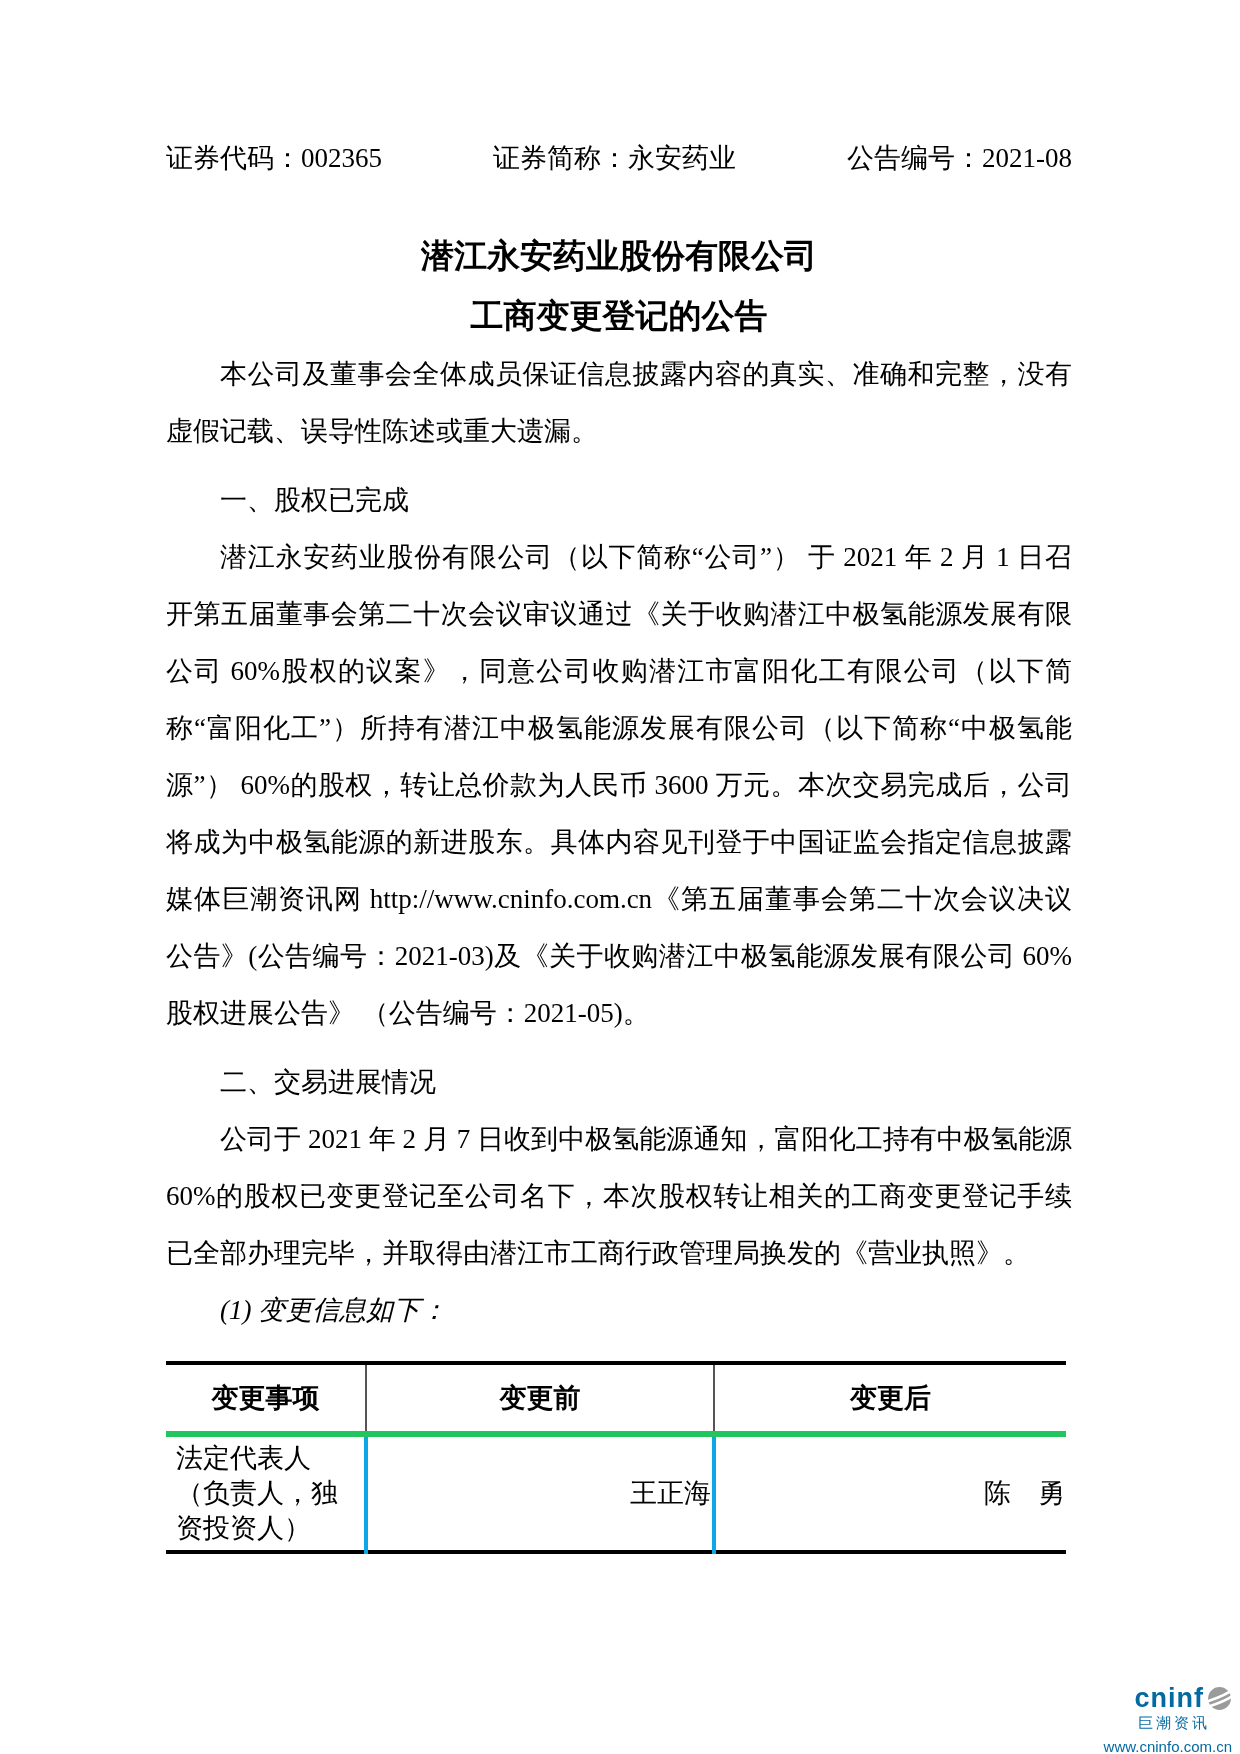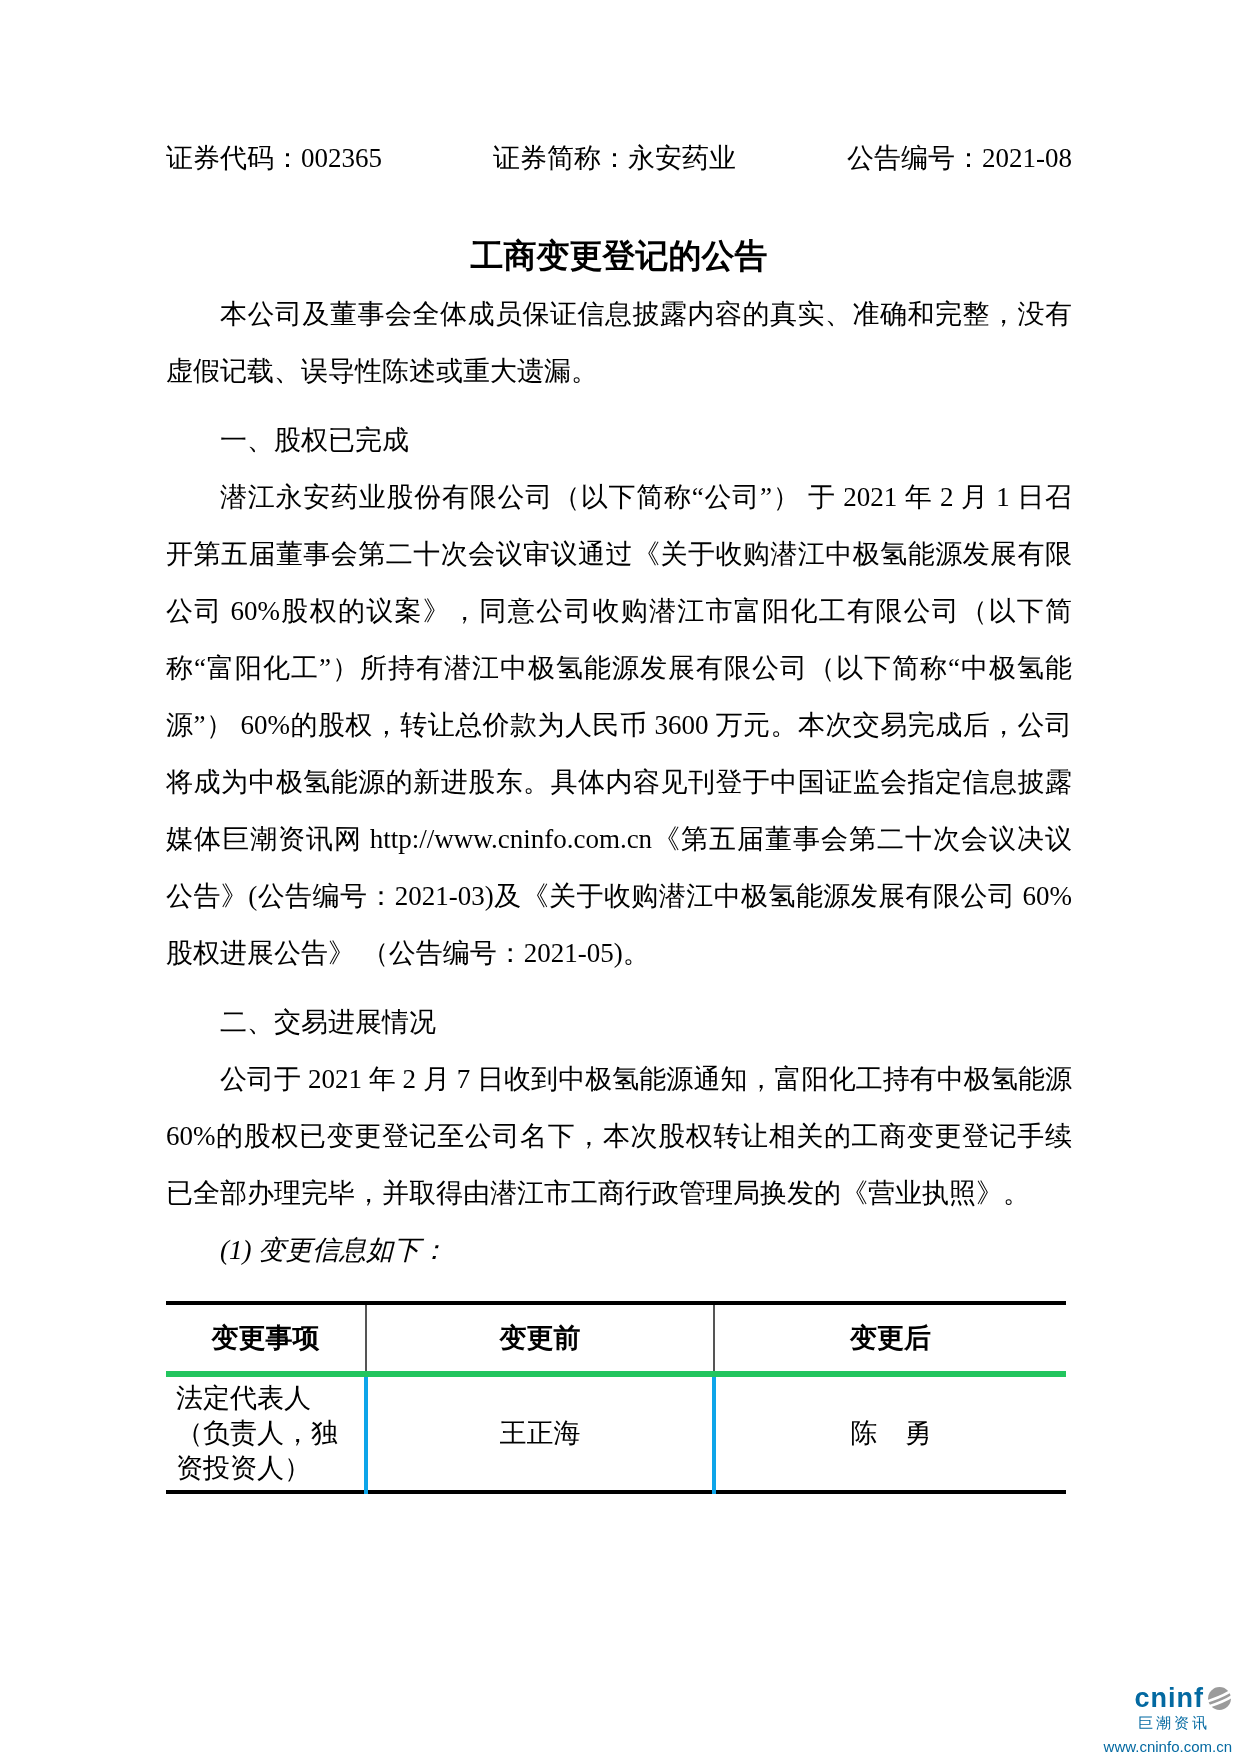--- a/index.html
+++ b/index.html
@@ -34,21 +34,21 @@
     border-left:2px solid #555;border-right:2px solid #555;
     border-bottom:6px solid #22c55e;
   }
   .change-table td{
     height:100px;vertical-align:middle;line-height:35px;
     border-left:2px solid #555;border-right:4px solid #0ea5e9;
   }
   .change-table th:first-child,.change-table td:first-child{border-left:none;}
   .change-table th:last-child,.change-table td:last-child{border-right:none;}
   td.cell-item{text-align:left;padding:4px 6px 4px 10px;}
-  td.cell-center{text-align:center;}
+  td.cell-center{text-align:right;}
   .cninfo-mark{
     position:absolute;right:8px;top:1684px;
     color:#0369a1;text-align:right;line-height:1.1;
     font-family:"Liberation Sans","DejaVu Sans",sans-serif;
   }
   .cninfo-top{display:flex;align-items:center;justify-content:flex-end;gap:3px;}
   .cninfo-word{font-size:27px;font-weight:bold;letter-spacing:1px;}
   .cninfo-ball{width:25px;height:25px;display:block;}
   .cninfo-cn{font-size:15px;letter-spacing:3px;margin-top:1px;margin-right:22px;}
   .cninfo-url{font-size:15px;margin-top:8px;}
@@ -58,20 +58,21 @@
 
 <div class="page">
 
   <div class="meta-row">
     <span>证券代码：002365</span>
     <span>证券简称：永安药业</span>
     <span>公告编号：2021-08</span>
   </div>
 
   <div class="doc-title">
+    <div>潜江永安药业股份有限公司</div>
     <div>工商变更登记的公告</div>
   </div>
 
   <div class="body-text">
     <p class="para declaration">本公司及董事会全体成员保证信息披露内容的真实、准确和完整，没有虚假记载、误导性陈述或重大遗漏。</p>
 
     <h3 class="sec-heading">一、股权已完成</h3>
     <p class="para">潜江永安药业股份有限公司（以下简称“公司”） 于 2021 年 2 月 1 日召开第五届董事会第二十次会议审议通过《关于收购潜江中极氢能源发展有限公司 60%股权的议案》，同意公司收购潜江市富阳化工有限公司（以下简称“富阳化工”）所持有潜江中极氢能源发展有限公司（以下简称“中极氢能源”） 60%的股权，转让总价款为人民币 3600 万元。本次交易完成后，公司将成为中极氢能源的新进股东。具体内容见刊登于中国证监会指定信息披露媒体巨潮资讯网 http://www.cninfo.com.cn《第五届董事会第二十次会议决议公告》(公告编号：2021-03)及《关于收购潜江中极氢能源发展有限公司 60%股权进展公告》 （公告编号：2021-05)。</p>
 
     <h3 class="sec-heading">二、交易进展情况</h3>

